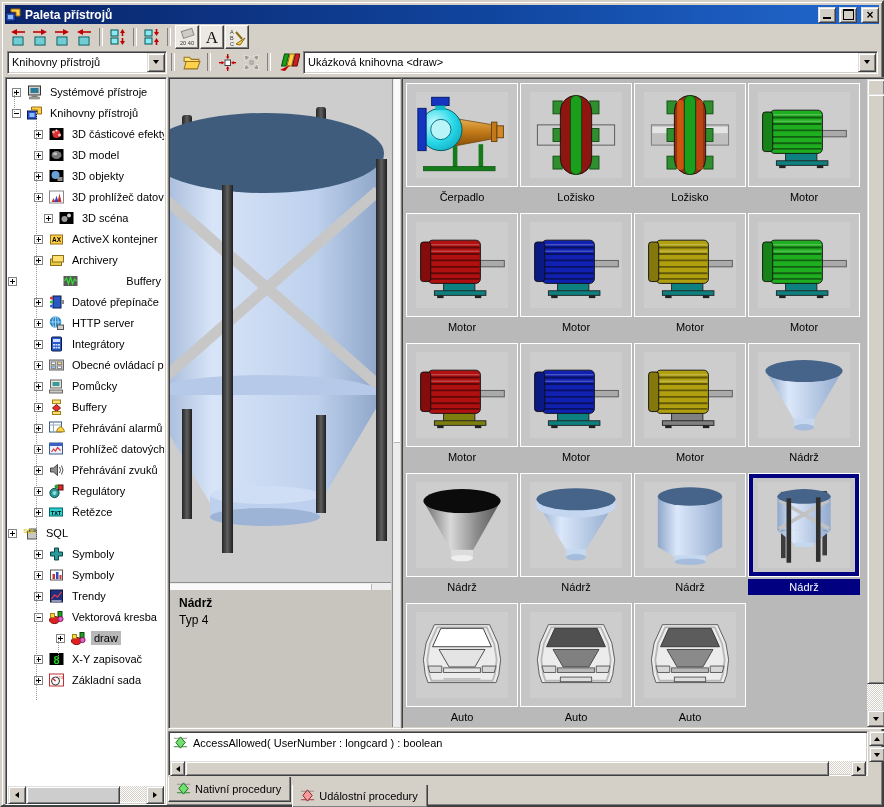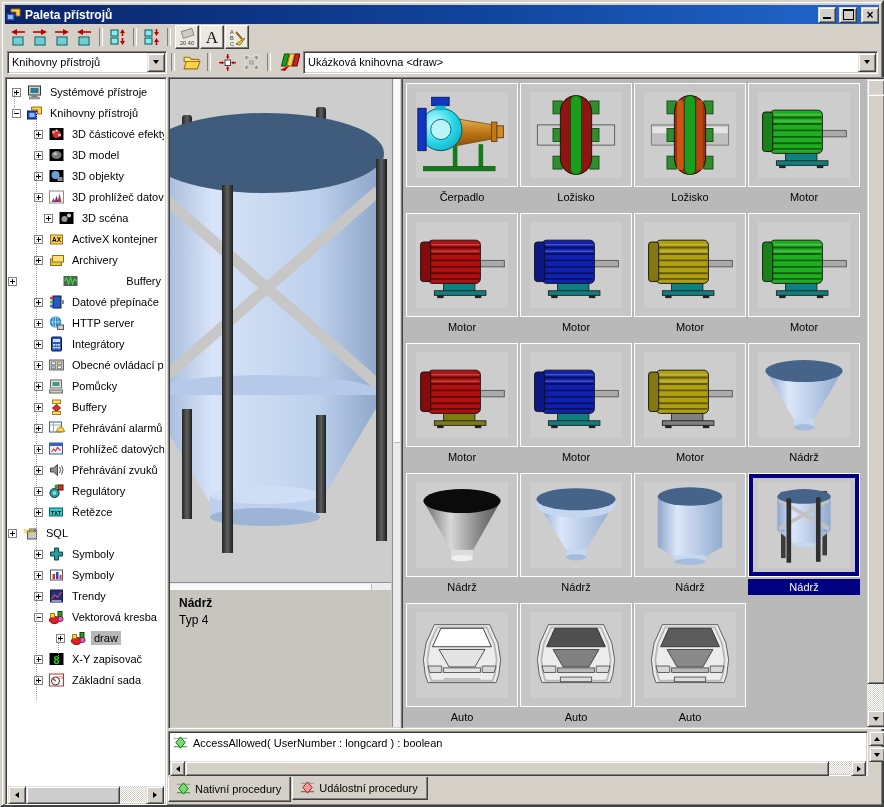--- a/index.html
+++ b/index.html
@@ -75,21 +75,21 @@
   .proc-item{display:flex;align-items:center;gap:5px;padding:3px 4px;white-space:nowrap}
   #proc-hscroll{position:absolute;left:1px;right:1px;bottom:1px;height:13px;display:flex}
   #proc-hscroll .sbtn{width:13px;height:13px}
   #proc-hscroll .pthumb{flex:1;height:13px}
   #proc-hscroll .trk{width:22px}
   #proc-mini{position:absolute;left:701px;top:2px;width:14px}
   #proc-mini .sbtn{width:14px;height:13px;margin-bottom:1px}
   .tabs{position:absolute;left:0;top:48px;display:flex;align-items:flex-start}
   .tab{display:flex;align-items:center;gap:4px;padding:3px 9px 4px 7px;background:#d4d0c8;border:1px solid;border-top:none;border-color:#fff #404040 #404040 #fff;box-shadow:inset -1px -1px 0 #808080}
   .tab.active{height:17px;position:relative;z-index:2}
-  .tab.inactive{margin-top:0;height:15px;margin-left:1px}
+  .tab.inactive{margin-top:8px;height:15px;margin-left:1px}
   .tab .tlab{white-space:nowrap}
 </style>
 </head>
 <body>
 
 <div id="window">
 
   <div class="titlebar">
     <span style="width:16px;height:16px;flex:none">
       <svg width="16" height="16" viewBox="0 0 16 16">

